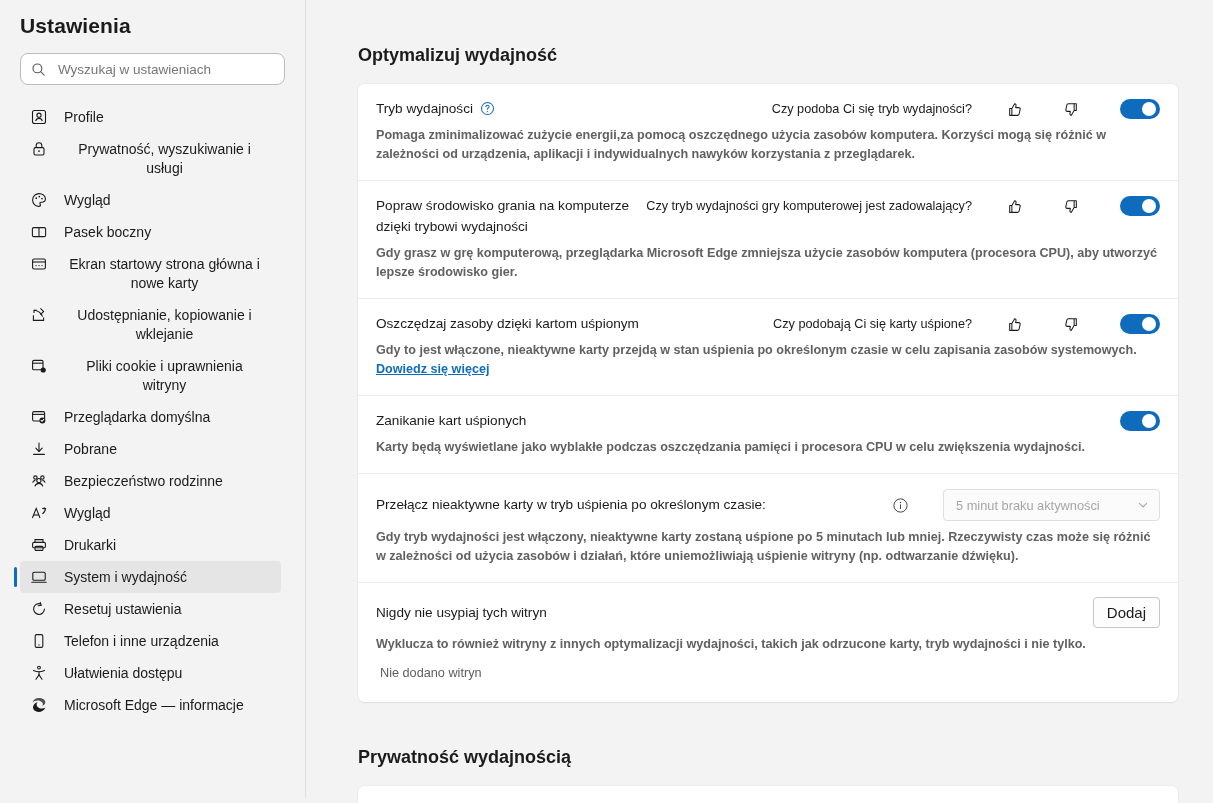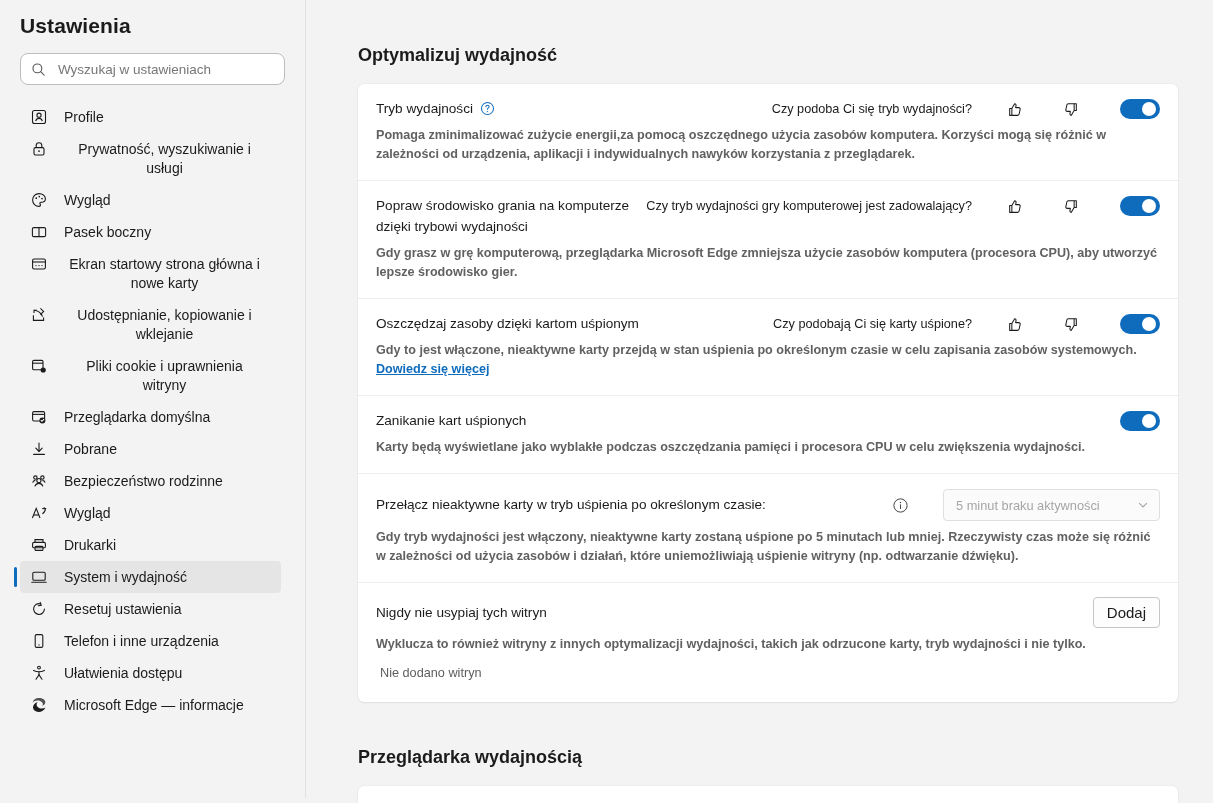--- a/index.html
+++ b/index.html
@@ -525,21 +525,21 @@
             <span>Nigdy nie usypiaj tych witryn</span>
           </div>
           <button class="btn">Dodaj</button>
         </div>
         <div class="row-desc">Wyklucza to również witryny z innych optymalizacji wydajności, takich jak odrzucone karty, tryb wydajności i nie tylko.</div>
         <div class="empty-note">Nie dodano witryn</div>
       </div>
 
     </section>
 
-    <h2 class="section-title" style="margin-top:45px;">Przeglądarka wydajnością</h2>
+    <h2 class="section-title" style="margin-top:45px;">Prywatność wydajnością</h2>
 
     <section class="card">
       <div class="row">
         
         
       </div>
     </section>
 
   </main>
 </div>

